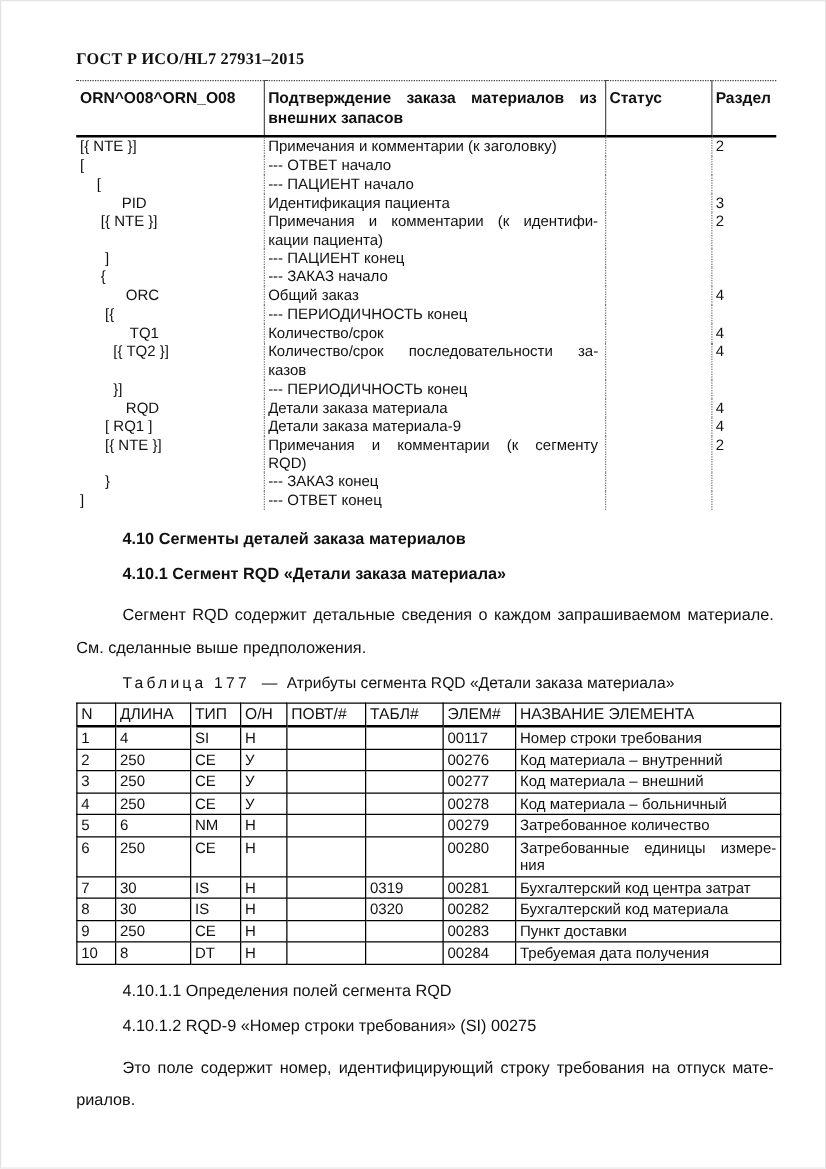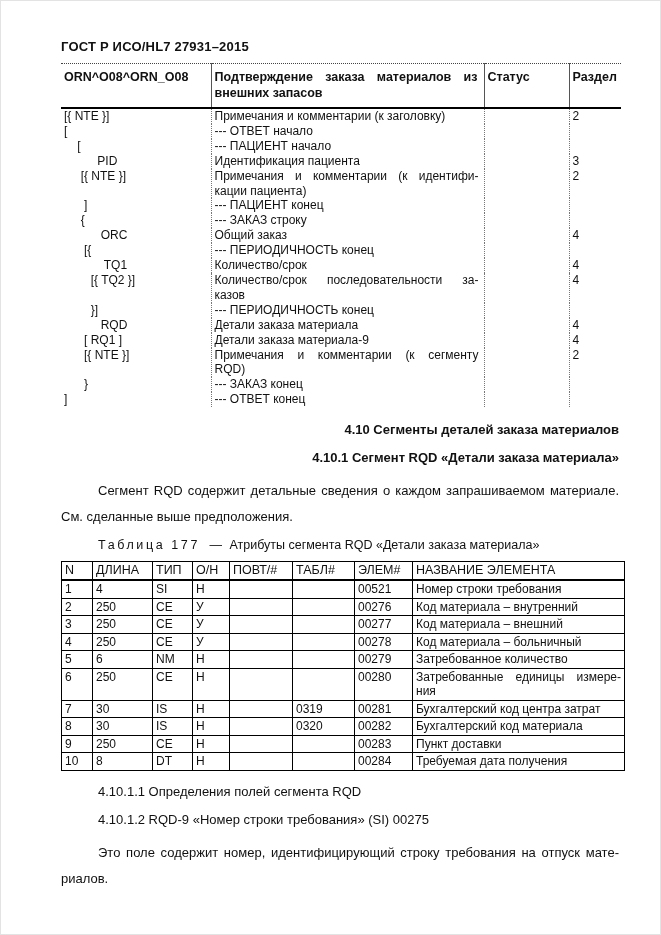--- a/index.html
+++ b/index.html
@@ -5,21 +5,21 @@
   * { margin: 0; padding: 0; box-sizing: border-box; }
   html, body { background: #fff; }
   body { width: 661px; height: 935px; font-family: "Liberation Sans", sans-serif; color: #111; }
   .page {
     width: 661px; height: 935px;
     padding: 38px 41px 0 60px;
     border: 1px solid #e3e3e3;
     background: #fff;
     overflow: hidden;
   }
-  .doc-title { font-size: 13px; font-weight: bold; letter-spacing: 0.2px; margin-bottom: 9px; }
+  .doc-title { font-size: 13px; font-weight: bold; letter-spacing: 0.2px; margin-bottom: 9px; font-family: Liberation Serif, serif; }
 
   
   table.msg-table {
     table-layout: fixed; width: 560px;
     border-collapse: collapse;
     border-top: 1px dotted #444;
     font-size: 12px;
     margin-bottom: 15px;
   }
   .msg-table th {
@@ -36,21 +36,21 @@
   .msg-table col.c4 { width: 52px; }
   .msg-table td {
     vertical-align: top; padding: 0 5px 0 3px;
     line-height: 14.9px; font-size: 12px;
   }
   .msg-table td:not(:last-child) { border-right: 1px dotted #777; }
   .msg-table td.seg { white-space: pre; }
   .stretch { text-align: justify; text-align-last: justify; }
 
   
-  .h2 { font-size: 13px; font-weight: bold; margin-left: 37px; margin-bottom: 13px; text-align: right; }
+  .h2 { font-size: 13px; font-weight: bold; margin-left: 37px; margin-bottom: 13px; }
   .h3 { font-size: 13px; margin-left: 37px; margin-bottom: 13px; }
   .para { font-size: 13px; line-height: 26px; margin-bottom: 2px; }
   .pline.first { text-indent: 37px; text-align: justify; text-align-last: justify; }
   .table-caption { font-size: 12.5px; margin: 8px 0 9px 37px; }
   .table-caption .spaced { letter-spacing: 2.6px; }
   .table-caption .cap-dash { margin: 0 4px 0 6px; }
 
   
   table.attr-table {
     table-layout: fixed; width: 563px;
@@ -134,21 +134,21 @@
           <td class="section">2</td>
         </tr>
         <tr>
           <td class="seg">      ]</td>
           <td class="desc">--- ПАЦИЕНТ конец</td>
           <td class="status"></td>
           <td class="section"></td>
         </tr>
         <tr>
           <td class="seg">     {</td>
-          <td class="desc">--- ЗАКАЗ строку</td>
+          <td class="desc">--- ЗАКАЗ начало</td>
           <td class="status"></td>
           <td class="section"></td>
         </tr>
         <tr>
           <td class="seg">           ORC</td>
           <td class="desc">Общий заказ</td>
           <td class="status"></td>
           <td class="section">4</td>
         </tr>
         <tr>
@@ -252,21 +252,21 @@
       </tr>
     </thead>
     <tbody id="attr-body">
         <tr>
           <td>1</td>
           <td>4</td>
           <td>SI</td>
           <td>Н</td>
           <td></td>
           <td></td>
-          <td>00521</td>
+          <td>00117</td>
           <td>Номер строки требования</td>
         </tr>
         <tr>
           <td>2</td>
           <td>250</td>
           <td>CE</td>
           <td>У</td>
           <td></td>
           <td></td>
           <td>00276</td>

